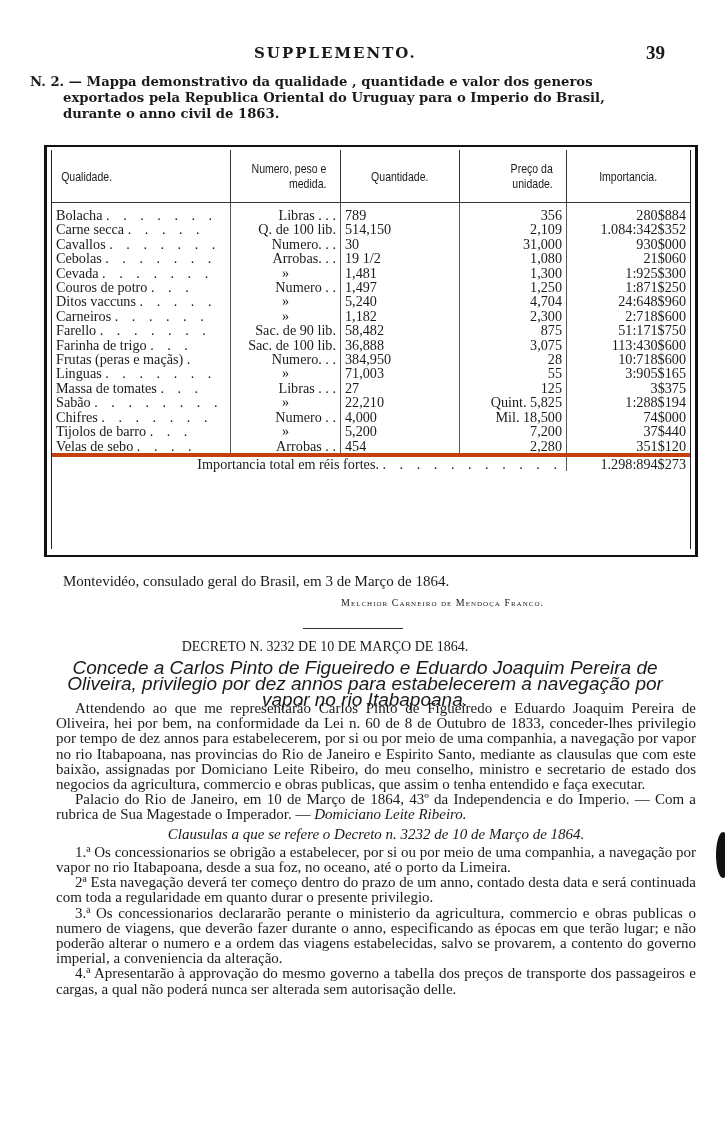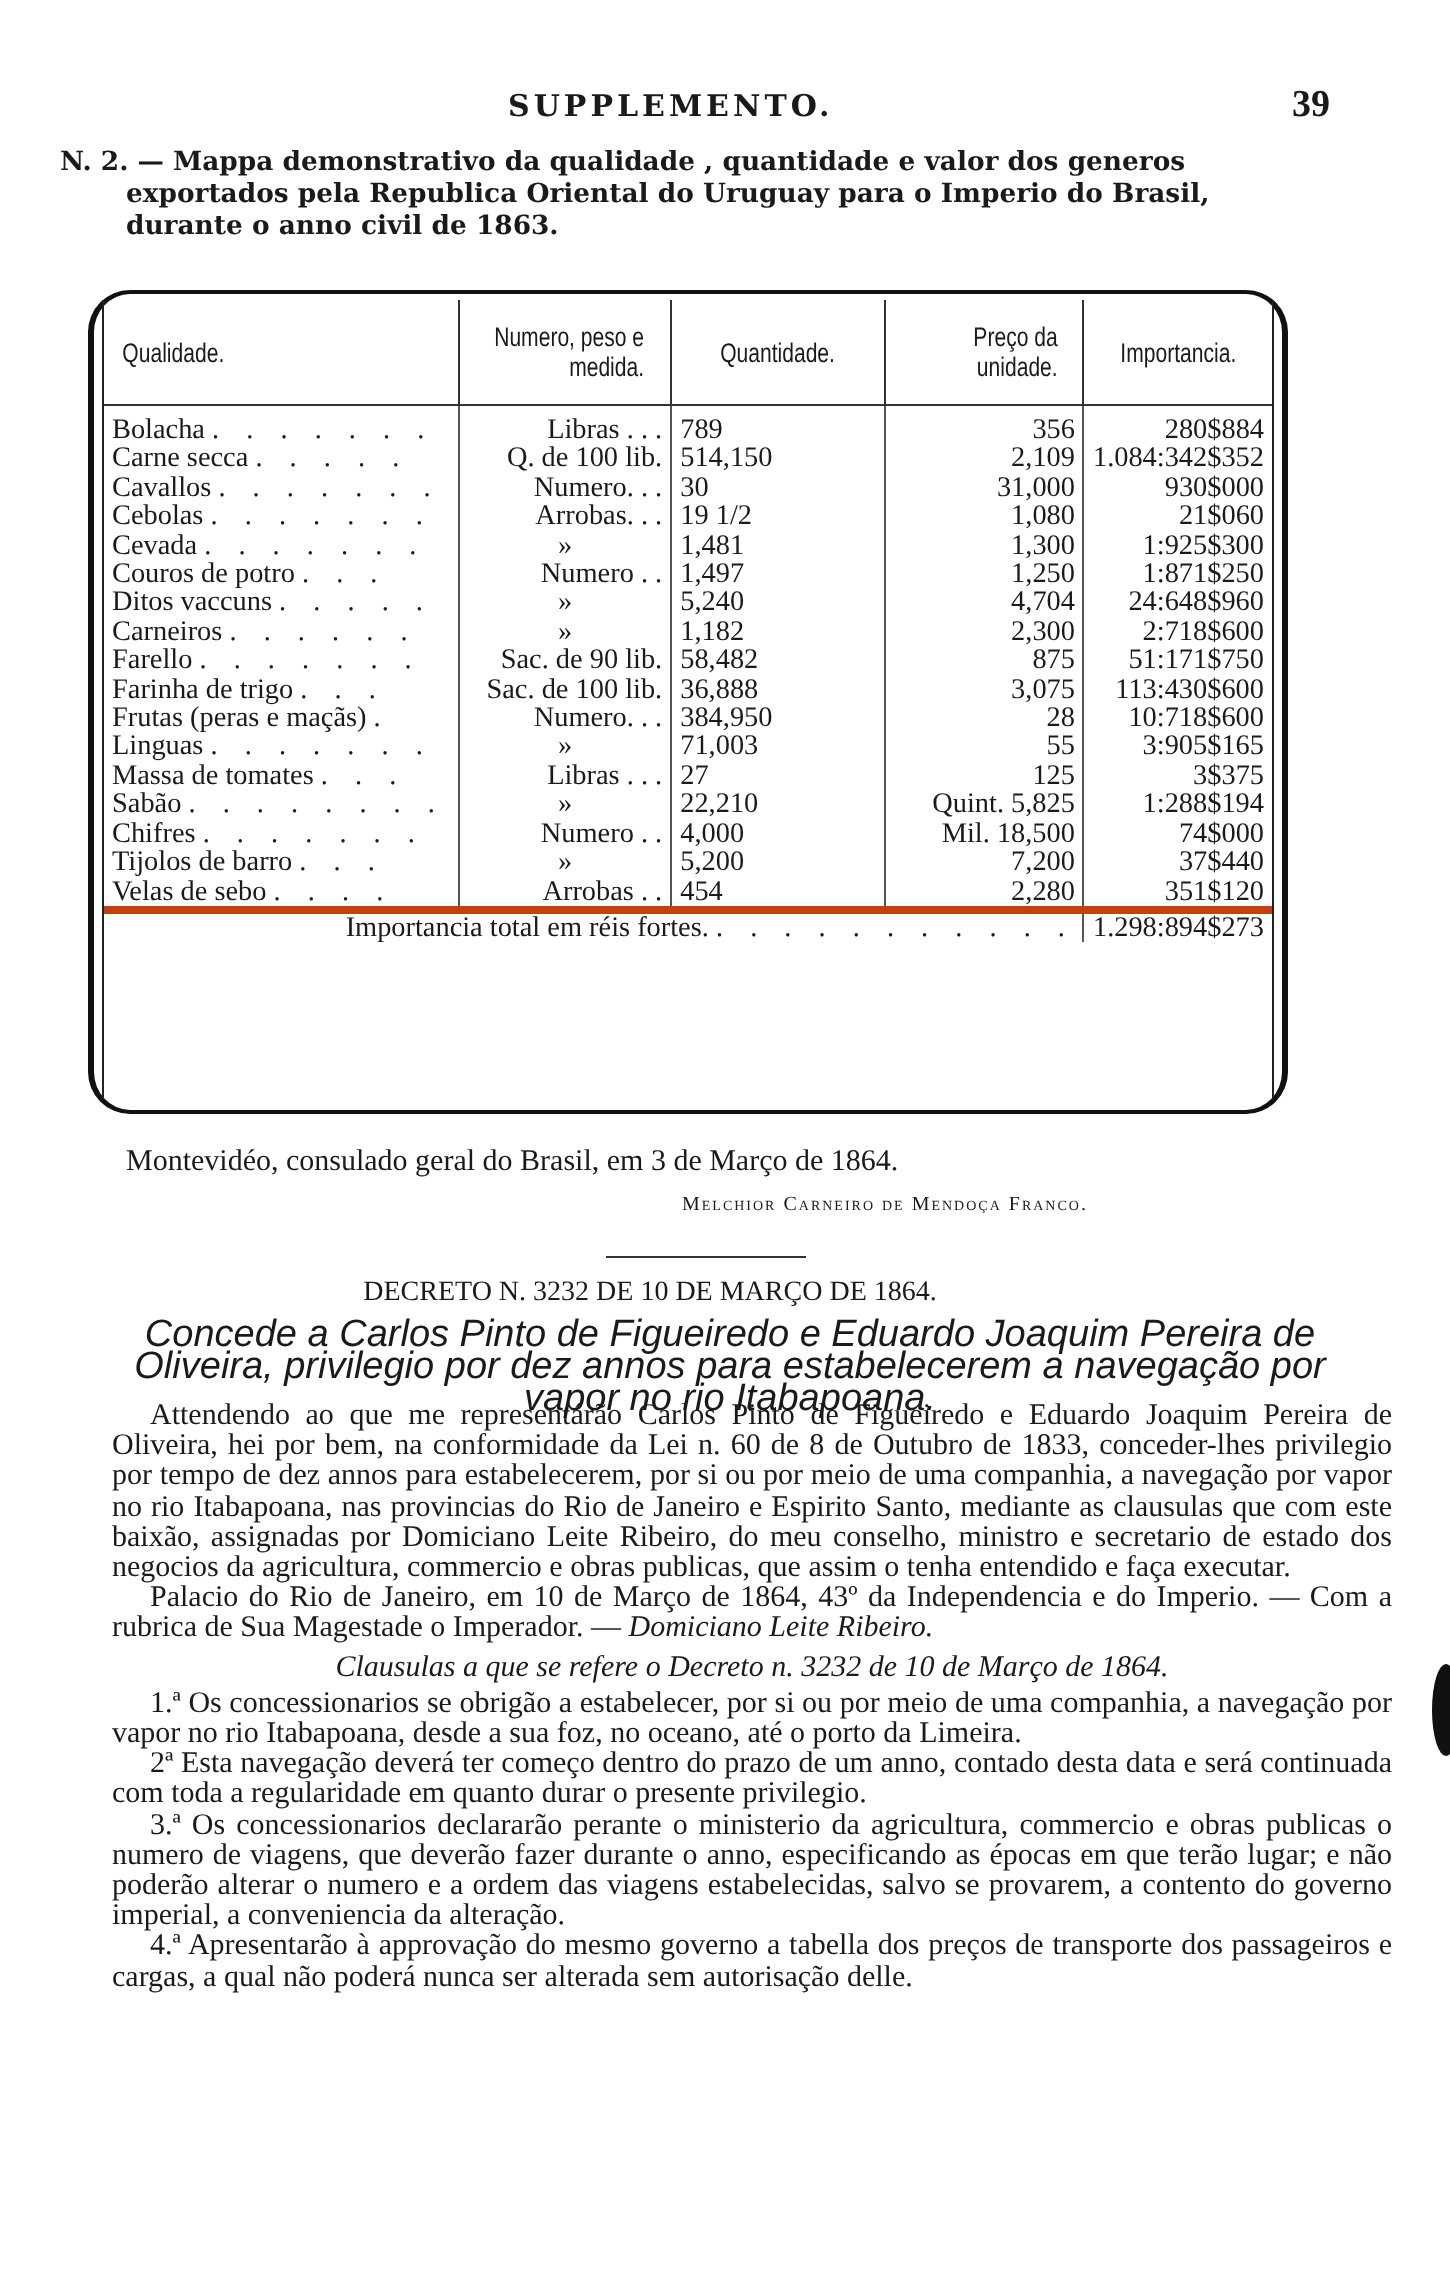--- a/index.html
+++ b/index.html
@@ -5,21 +5,21 @@
   html, body { margin:0; padding:0; }
   body { width:725px; height:1147px; background:#ffffff; color:#1a1a1a; font-family:"DejaVu Serif", serif; position:relative; overflow:hidden; }
   .page { position:absolute; left:0; top:0; width:725px; height:1147px; }
   .running-head { position:absolute; top:44px; left:0; width:604px; height:22px; }
   .running-title { position:absolute; left:254px; top:0; font-family:"DejaVu Serif", serif; font-weight:bold; font-size:15px; letter-spacing:2px; }
   .page-number { position:absolute; left:646px; top:-2px; font-family:"Liberation Serif", serif; font-size:19px; font-weight:bold; }
   .doc-heading { position:absolute; left:30px; top:74px; width:665px; font-family:"DejaVu Serif", serif; font-weight:bold; font-size:13.2px; line-height:16px; }
   .doc-heading .line2, .doc-heading .line3 { padding-left:33px; display:block; }
   .doc-heading .line1 { display:block; }
 
-  .table-wrap { position:absolute; left:44px; top:145px; width:600px; height:412px; border-left:3px solid #111; border-right:3px solid #111; border-top:2px solid #111; border-bottom:2px solid #111; box-sizing:border-box;border-radius:21px; }
+  .table-wrap { position:absolute; left:44px; top:145px; width:654px; height:412px; border-left:3px solid #111; border-right:3px solid #111; border-top:2px solid #111; border-bottom:2px solid #111; box-sizing:border-box; }
   .table-inner { position:absolute; left:4px; top:3px; right:4px; bottom:6px; border-left:1px solid #222; border-right:1px solid #222; }
   table.exports { border-collapse:collapse; width:100%; font-family:"Liberation Serif", serif; font-size:14.2px; }
   table.exports th { font-family:"Liberation Sans Narrow", "Liberation Sans", sans-serif; font-weight:normal; font-size:13.5px; height:52px; border-right:1px solid #333; border-bottom:1px solid #333; padding:0 2px; transform:scaleX(0.82); }
   table.exports th.h { transform:none; }
   table.exports th span { display:inline-block; transform:scaleX(0.78); }
   table.exports th:last-child { border-right:none; }
   table.exports td { height:14.4px; line-height:14.4px; padding:0 4px; white-space:nowrap; border-right:1px solid #555; }
   table.exports td:last-child { border-right:none; }
   table.exports tr.first td { padding-top:5px; }
   .c-qual { width:170px; text-align:left; }

